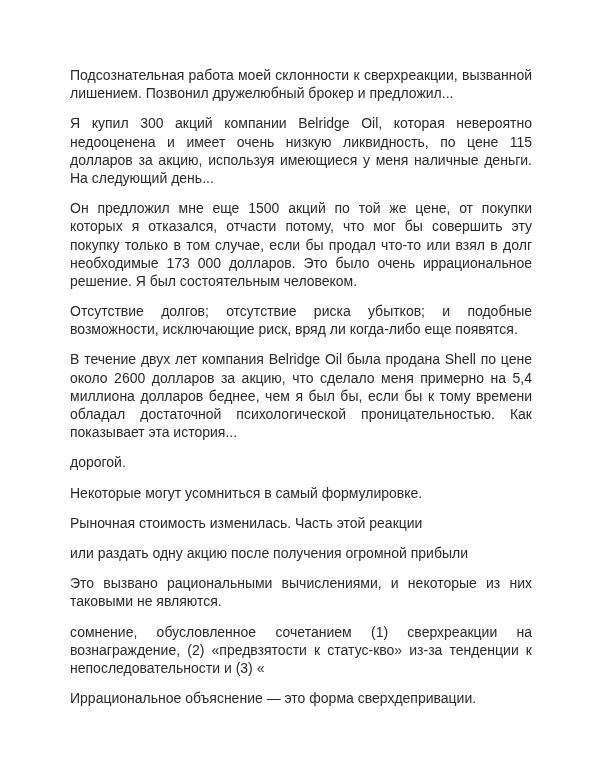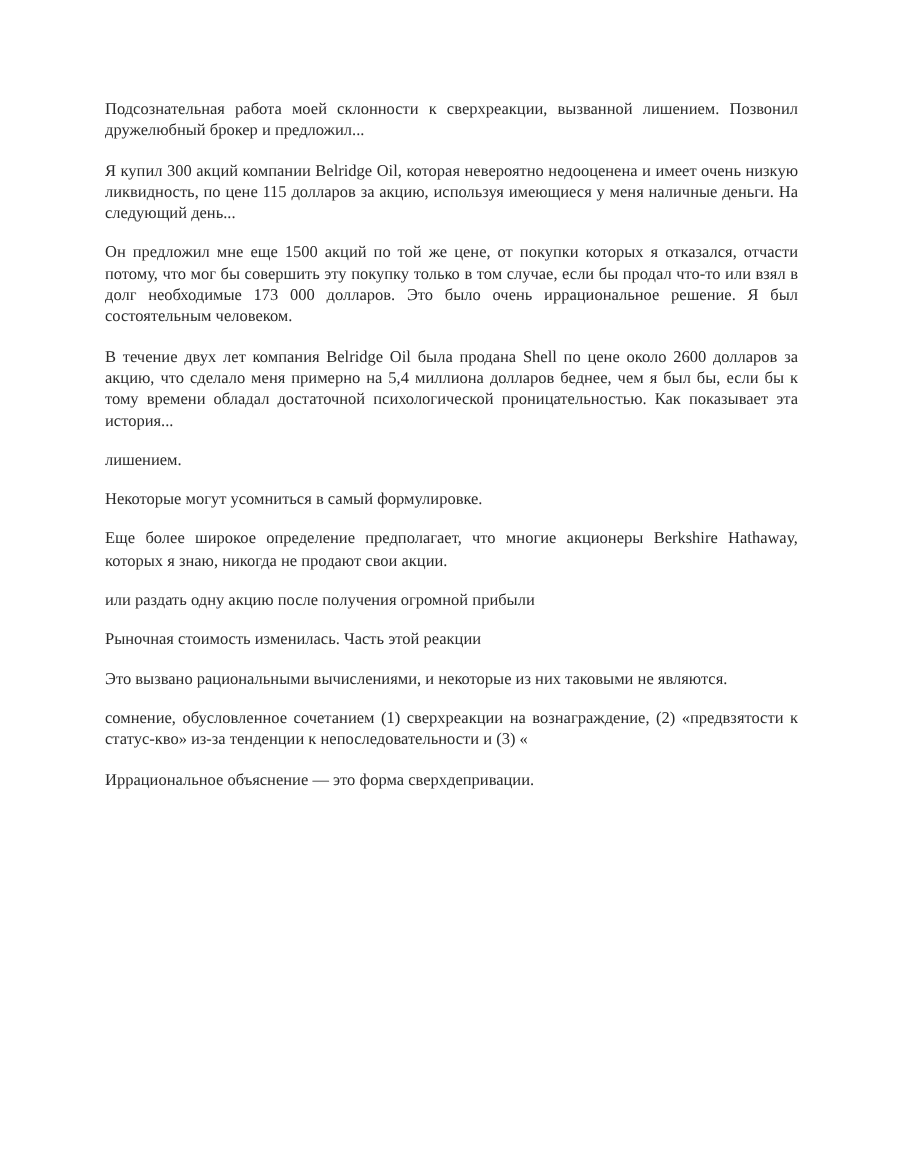--- a/index.html
+++ b/index.html
@@ -14,36 +14,36 @@
   }
   .page {
     box-sizing: border-box;
     width: 600px;
     height: 777px;
     padding: 66px 68px 40px 70px;
     background: #ffffff;
   }
   .page p {
     margin: 0 0 12px 0;
-    font-family: Liberation Serif, serif;
-    font-size: 11px;
+    font-family: Liberation Sans, sans-serif;
+    font-size: 14px;
     line-height: 1.3;
     color: #2a2a2a;
     text-align: justify;
   }
 </style>
 </head>
 <body>
 
 <div class="page">
   <p>Подсознательная работа моей склонности к сверхреакции, вызванной лишением. Позвонил дружелюбный брокер и предложил...</p>
   <p>Я купил 300 акций компании Belridge Oil, которая невероятно недооценена и имеет очень низкую ликвидность, по цене 115 долларов за акцию, используя имеющиеся у меня наличные деньги. На следующий день...</p>
   <p>Он предложил мне еще 1500 акций по той же цене, от покупки которых я отказался, отчасти потому, что мог бы совершить эту покупку только в том случае, если бы продал что-то или взял в долг необходимые 173 000 долларов. Это было очень иррациональное решение. Я был состоятельным человеком.</p>
+  <p>Отсутствие долгов; отсутствие риска убытков; и подобные возможности, исключающие риск, вряд ли когда-либо еще появятся.</p>
   <p>В течение двух лет компания Belridge Oil была продана Shell по цене около 2600 долларов за акцию, что сделало меня примерно на 5,4 миллиона долларов беднее, чем я был бы, если бы к тому времени обладал достаточной психологической проницательностью. Как показывает эта история...</p>
-  <p>лишением.</p>
+  <p>дорогой.</p>
   <p>Некоторые могут усомниться в самый формулировке.</p>
-  <p>Еще более широкое определение предполагает, что многие акционеры Berkshire Hathaway, которых я знаю, никогда не продают свои акции.</p>
+  <p>Рыночная стоимость изменилась. Часть этой реакции</p>
   <p>или раздать одну акцию после получения огромной прибыли</p>
-  <p>Рыночная стоимость изменилась. Часть этой реакции</p>
   <p>Это вызвано рациональными вычислениями, и некоторые из них таковыми не являются.</p>
   <p>сомнение, обусловленное сочетанием (1) сверхреакции на вознаграждение, (2) «предвзятости к статус-кво» из-за тенденции к непоследовательности и (3) «</p>
   <p>Иррациональное объяснение — это форма сверхдепривации.</p>
 </div>
 
 </body></html>

